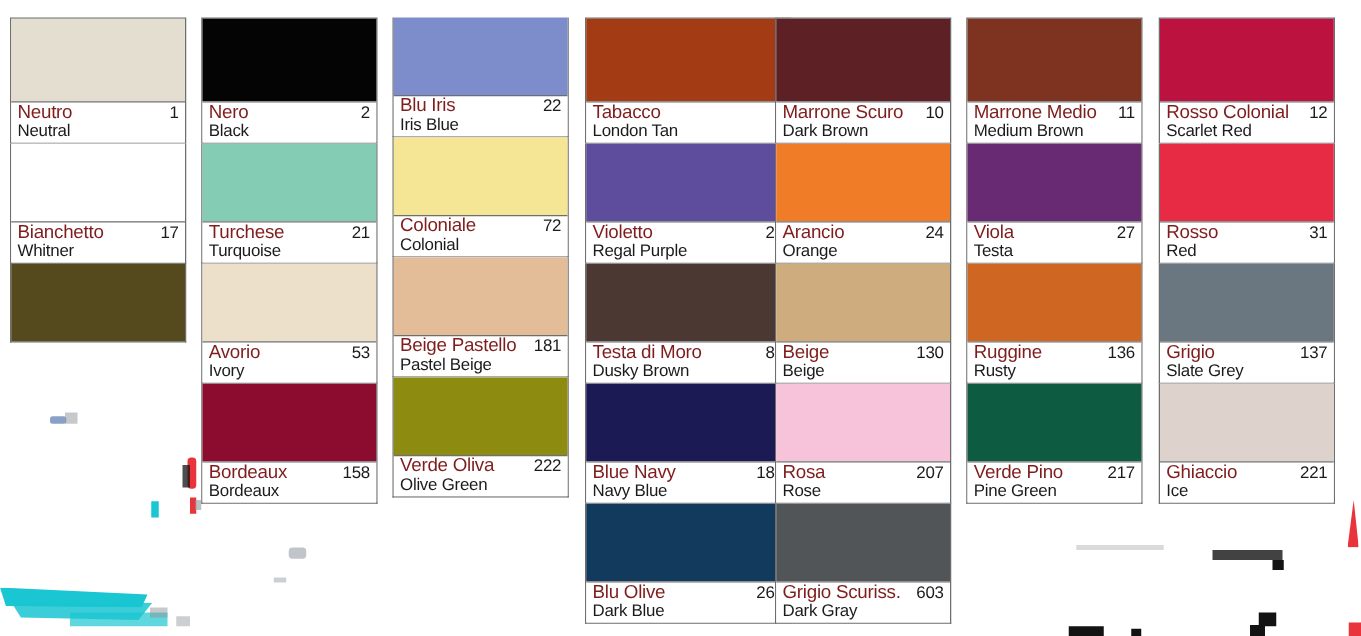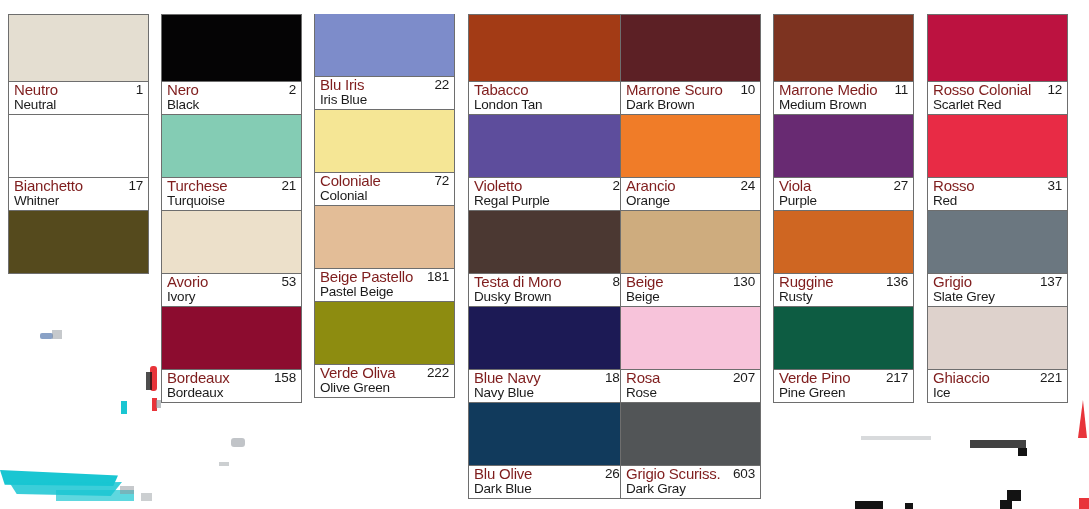--- a/index.html
+++ b/index.html
@@ -267,21 +267,21 @@
         <span class="row-it">Marrone Medio</span>
         <span class="row-code">11</span>
         <span class="row-en">Medium Brown</span>
       </div>
     </div>
     <div class="swatch-card">
       <span class="chip" style="height:62px;background:#682a72;"></span>
       <div class="label-block">
         <span class="row-it">Viola</span>
         <span class="row-code">27</span>
-        <span class="row-en">Purple</span>
+        <span class="row-en">Testa</span>
       </div>
     </div>
     <div class="swatch-card">
       <span class="chip" style="height:62px;background:#cf6622;"></span>
       <div class="label-block">
         <span class="row-it">Ruggine</span>
         <span class="row-code">136</span>
         <span class="row-en">Rusty</span>
       </div>
     </div>

